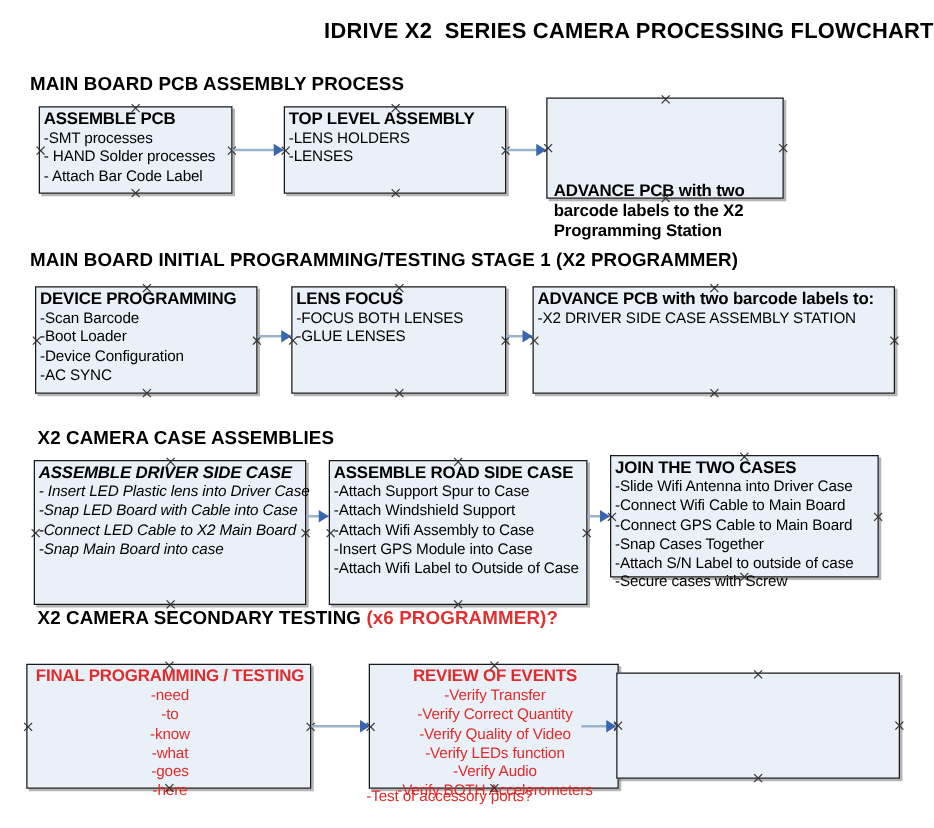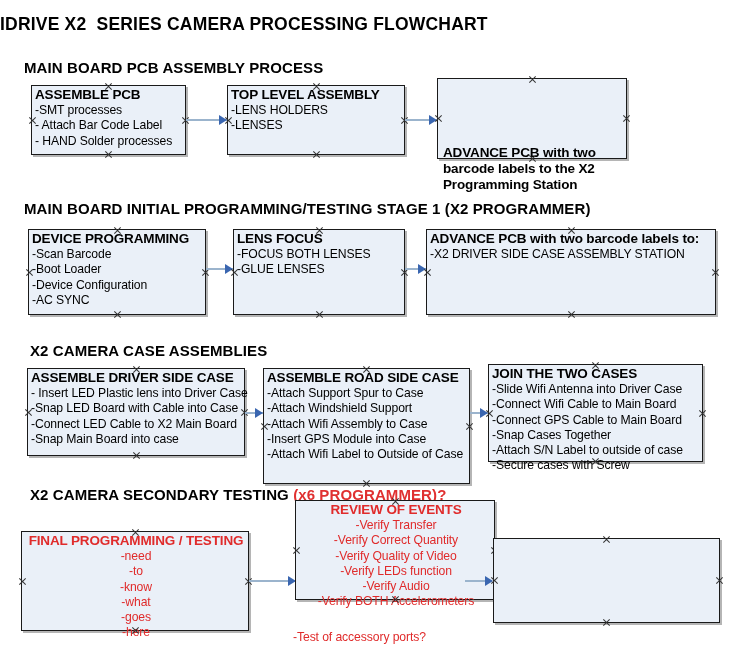--- a/index.html
+++ b/index.html
@@ -20,21 +20,21 @@
     left: 0; top: 0;
     width: 747px;
     height: 662px;
   }
 
   
   .doc-title {
     position: absolute;
     left: 0; top: 14px;
     width: 747px;
-    text-align: left;
+    text-align: right;
     font-size: 17.5px;
     font-weight: bold;
     letter-spacing: 0.2px;
     white-space: pre;
   }
   .section-head {
     position: absolute;
     font-size: 15px;
     font-weight: bold;
     white-space: nowrap;
@@ -127,22 +127,22 @@
   <div class="doc-title">IDRIVE X2  SERIES CAMERA PROCESSING FLOWCHART</div>
 
   <div class="section-head" style="left:24px; top:59px;">
     <span>MAIN BOARD PCB ASSEMBLY PROCESS</span><span class="accent"></span>
   </div>
 
   <div class="box" style="left:31px; top:85px; width:155px; height:70px;">
     <div class="box-inner">
       <div class="box-title">ASSEMBLE PCB</div>
       <div class="box-line">-SMT processes</div>
+      <div class="box-line">- HAND Solder processes</div>
       <div class="box-line">- Attach Bar Code Label</div>
-      <div class="box-line">- HAND Solder processes</div>
     </div>
     <span class="handle" style="left:50%; top:0;"></span>
     <span class="handle" style="left:50%; top:100%;"></span>
     <span class="handle" style="left:0; top:50%;"></span>
     <span class="handle" style="left:100%; top:50%;"></span>
   </div>
 
   <div class="conn" style="left:186px; top:119px; width:41px;"></div>
   <div class="arrowhead" style="left:219px; top:115px;"></div>
 
@@ -215,21 +215,21 @@
     <span class="handle" style="left:50%; top:0;"></span>
     <span class="handle" style="left:50%; top:100%;"></span>
     <span class="handle" style="left:0; top:50%;"></span>
     <span class="handle" style="left:100%; top:50%;"></span>
   </div>
 
   <div class="section-head" style="left:30px; top:342px;">
     <span>X2 CAMERA CASE ASSEMBLIES</span><span class="accent"></span>
   </div>
 
-  <div class="box" style="left:27px; top:368px; width:218px; height:88px;">
+  <div class="box" style="left:27px; top:368px; width:218px; height:116px;font-style:italic;">
     <div class="box-inner">
       <div class="box-title">ASSEMBLE DRIVER SIDE CASE</div>
       <div class="box-line">- Insert LED Plastic lens into Driver Case</div>
       <div class="box-line">-Snap LED Board with Cable into Case</div>
       <div class="box-line">-Connect LED Cable to X2 Main Board</div>
       <div class="box-line">-Snap Main Board into case</div>
     </div>
     <span class="handle" style="left:50%; top:0;"></span>
     <span class="handle" style="left:50%; top:100%;"></span>
     <span class="handle" style="left:0; top:50%;"></span>
@@ -289,21 +289,21 @@
     </div>
     <span class="handle" style="left:50%; top:0;"></span>
     <span class="handle" style="left:50%; top:100%;"></span>
     <span class="handle" style="left:0; top:50%;"></span>
     <span class="handle" style="left:100%; top:50%;"></span>
   </div>
 
   <div class="conn" style="left:249px; top:580px; width:46px;"></div>
   <div class="arrowhead" style="left:288px; top:576px;"></div>
 
-  <div class="box red" style="left:295px; top:500px; width:200px; height:100px;">
+  <div class="box red" style="left:295px; top:531px; width:200px; height:100px;">
     <div class="box-inner">
       <div class="box-title">REVIEW OF EVENTS</div>
       <div class="box-line">-Verify Transfer</div>
       <div class="box-line">-Verify Correct Quantity</div>
       <div class="box-line">-Verify Quality of Video</div>
       <div class="box-line">-Verify LEDs function</div>
       <div class="box-line">-Verify Audio</div>
       <div class="box-line">-Verify BOTH Accelerometers</div>
     </div>
     <span class="handle" style="left:50%; top:0;"></span>

